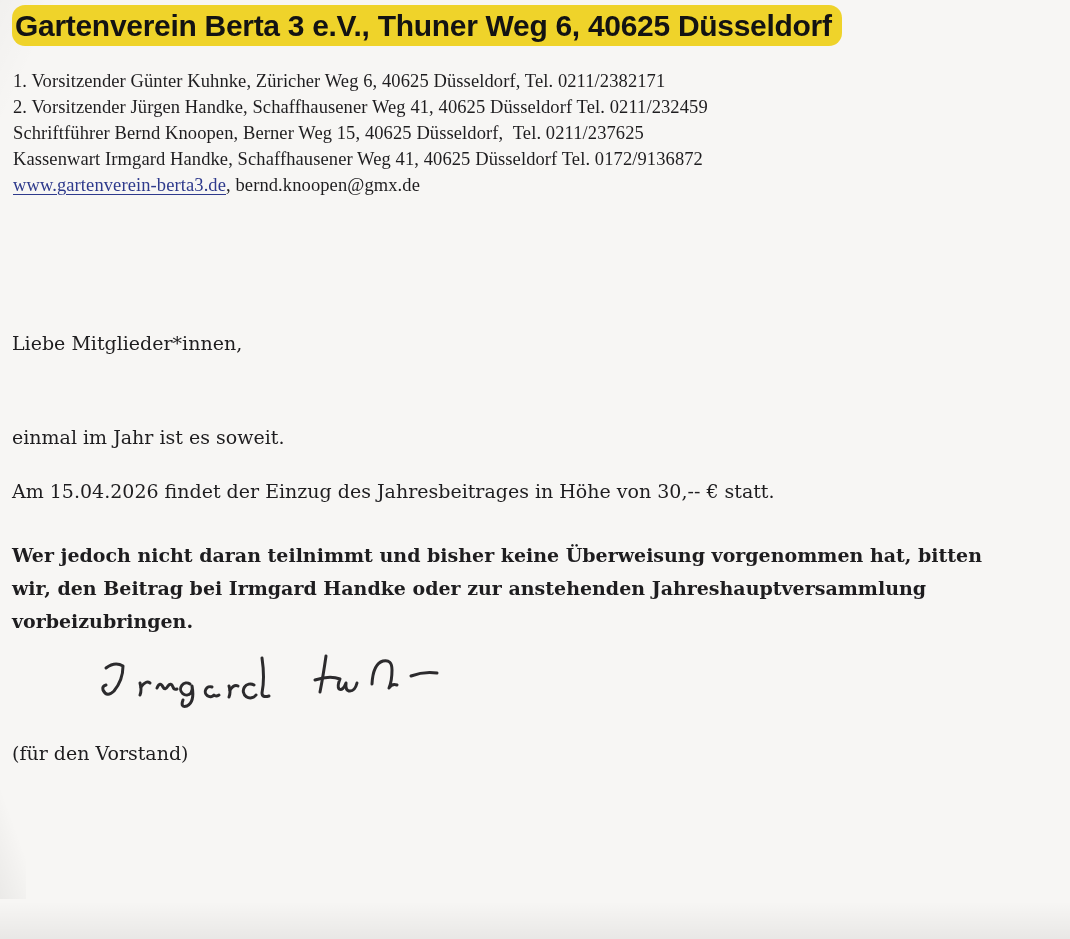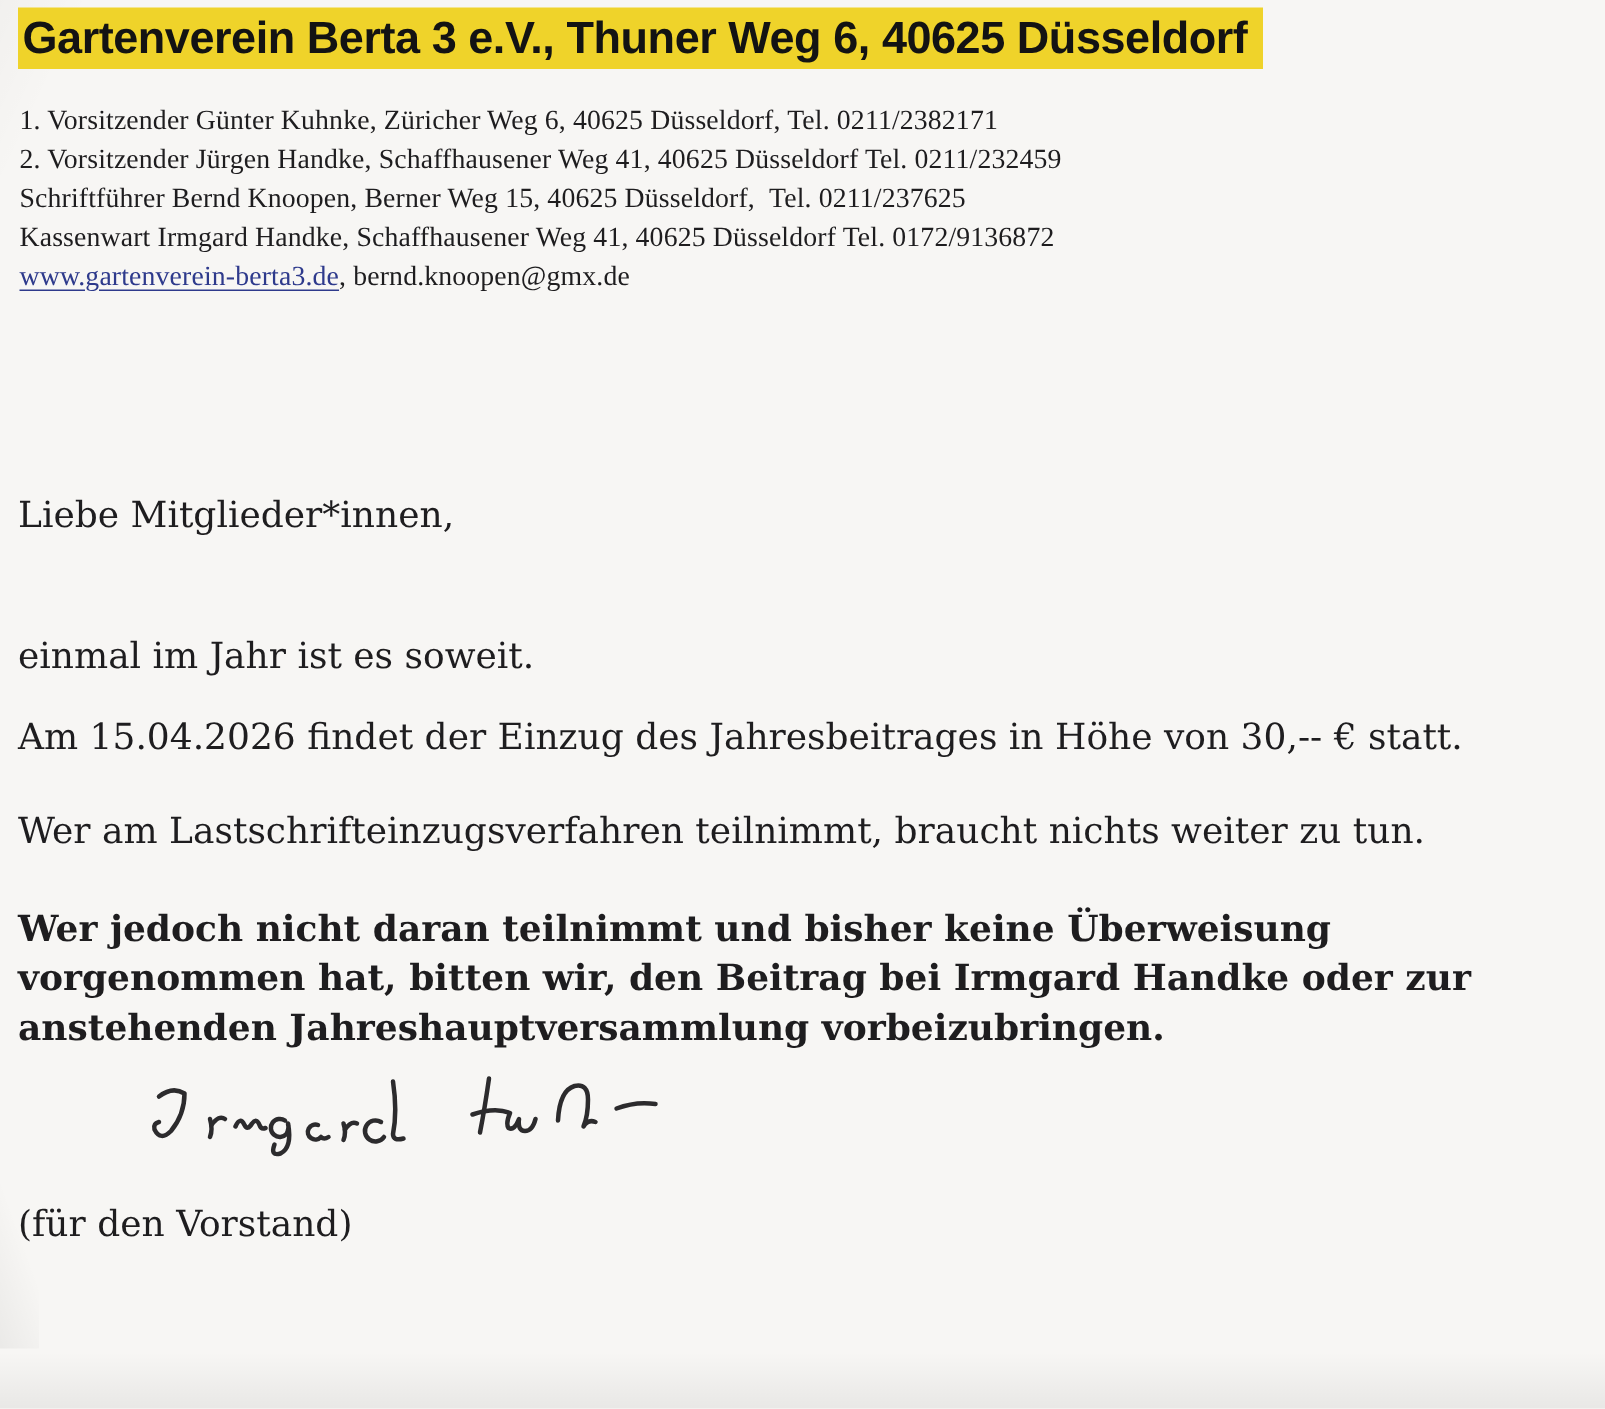--- a/index.html
+++ b/index.html
@@ -38,40 +38,41 @@
     margin: 5px 0 0 12px;
     padding: 0 10px 0 3px;
     background: #efd32a;
     font-family: "Liberation Sans", sans-serif;
     font-weight: 700;
     font-size: 30px;
     line-height: 41px;
     letter-spacing: -0.3px;
     color: #131313;
     white-space: nowrap;
+    border-radius: 13px;
   }
 
   .contact {
     margin: 22px 0 0 13px;
     font-size: 18.5px;
     line-height: 26px;
     letter-spacing: 0.1px;
     white-space: nowrap;
     font-family: Liberation Serif, serif;
   }
   .website-link {
     color: #2e3a8c;
     text-decoration: underline;
     text-underline-offset: 3px;
     cursor: pointer;
   }
 
   .letter {
     margin-left: 12px;
-    font-size: 24px;
+    font-size: 19px;
   }
   .letter p {
     margin: 0;
     line-height: 30px;
     white-space: nowrap;
   }
   .salutation        { margin-top: 130px !important; }
   .para-intro        { margin-top: 64px  !important; }
   .para-payment      { margin-top: 24px  !important; }
   .para-direct-debit { margin-top: 33px  !important; }
@@ -118,21 +119,20 @@
     </div>
   </div>
 
   <div class="letter">
     <p class="salutation">Liebe Mitglieder*innen,</p>
 
     <p class="para-intro">einmal im Jahr ist es soweit.</p>
 
     <p class="para-payment"><span>Am </span><span class="due-date">15.04.2026</span><span> findet der Einzug des Jahresbeitrages in Höhe von 30,-- € statt.</span></p>
 
-    <p class="para-direct-debit">Wer am Lastschrifteinzugsverfahren teilnimmt, braucht nichts weiter zu tun.</p>
 
     <p class="para-transfer">Wer jedoch nicht daran teilnimmt und bisher keine Überweisung vorgenommen hat, bitten wir, den Beitrag bei Irmgard Handke oder zur anstehenden Jahreshauptversammlung vorbeizubringen.</p>
 
 
     <svg class="signature" width="420" height="78" viewBox="0 0 420 78" aria-label="Irmgard Handke">
       <path d="M22,22 q9,-7 17,-2 q0,14 -9,25 q-7,7 -11,-1 q-1,-4 3,-5"></path>
       <path d="M56,37 q2,7 0,12"></path>
       <path d="M57,41 q5,-7 9,-4"></path>
       <path d="M73,42 q3,-7 6,-1 q2,4 5,-1 q3,-4 5,1 q1,3 4,2"></path>
       <path d="M106,38 a6,6 0 1 0 1,9 q2,-4 1,-7 q3,16 -5,20 q-7,2 -4,-6"></path>

